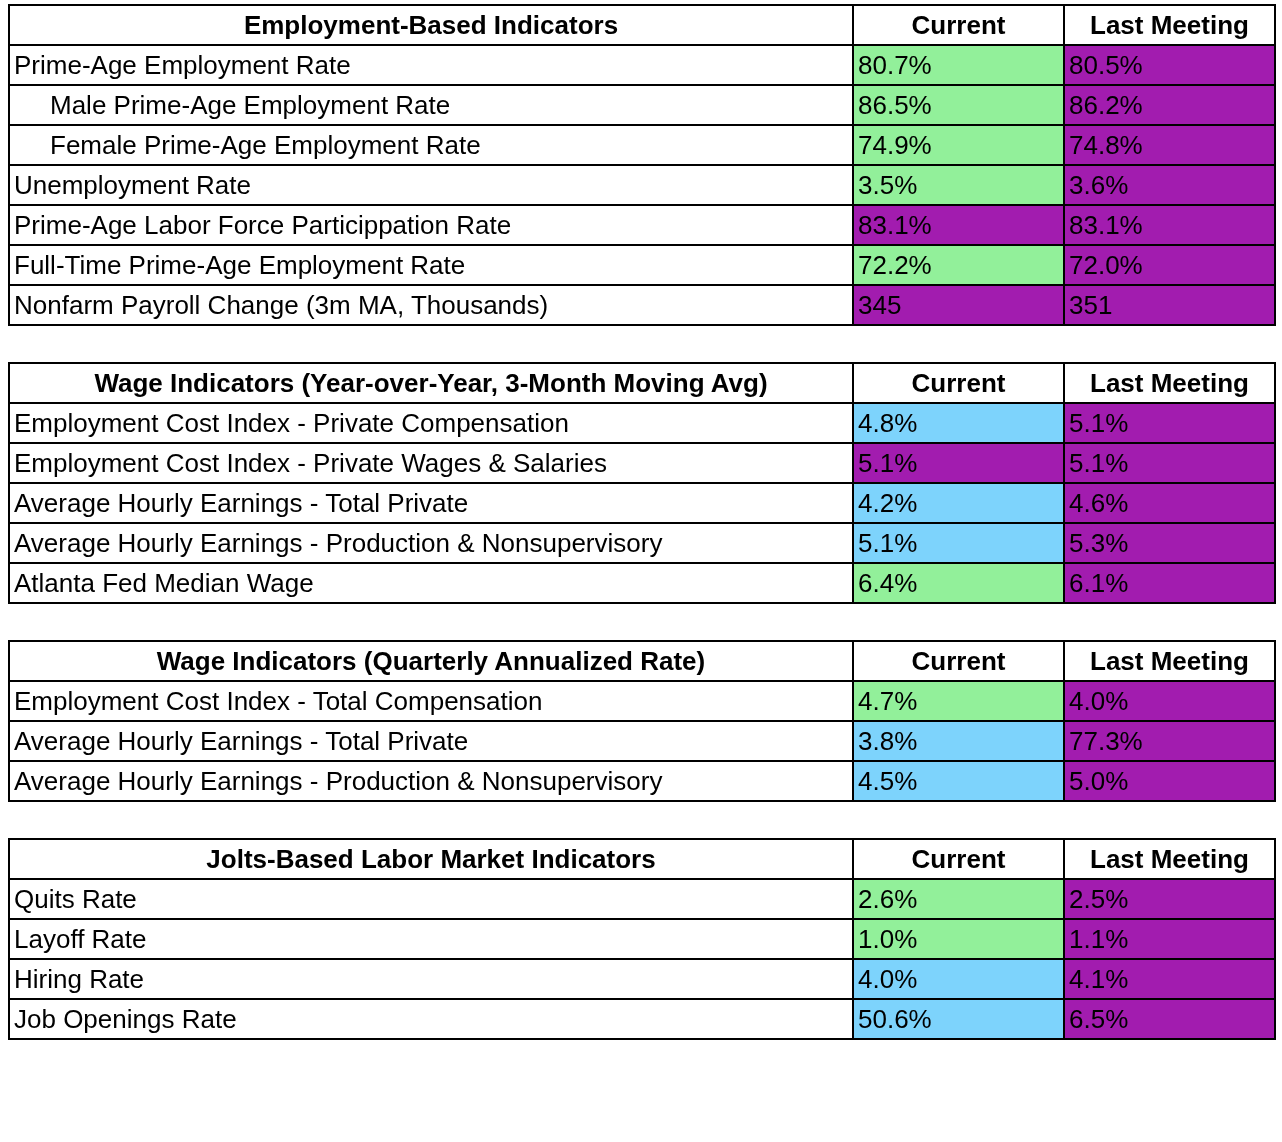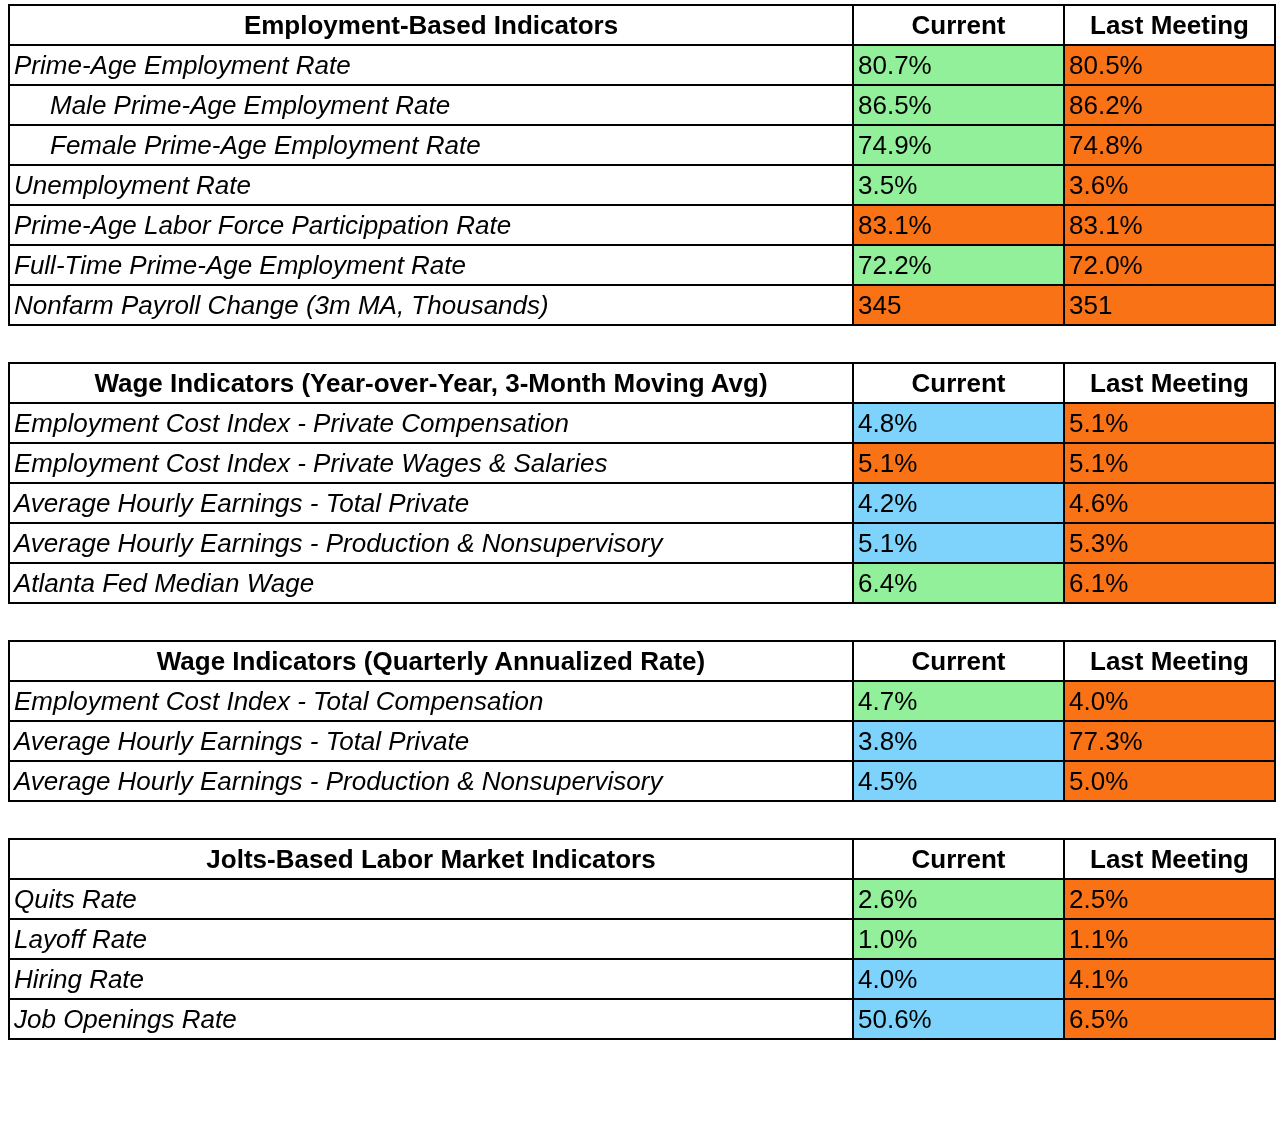--- a/index.html
+++ b/index.html
@@ -47,30 +47,29 @@
   th.hdr-col {
     text-align: center;
     font-weight: bold;
     font-size: 27px;
   }
   td.label {
     text-align: left;
     font-weight: normal;
     white-space: nowrap;
     overflow: hidden;
-    font-style: italic;
   }
   td.label.indent { padding-left: 40px; }
   td.val {
     text-align: left;
     font-weight: normal;
   }
   .good { background: #92f09a; }
   .bad  { background: #7dd3fc; }
-  .plain { background: #f97316; }
+  .plain { background: #a21caf; }
 </style>
 </head>
 <body>
 
 <div class="page" id="page-root">
     <table class="ind">
       <colgroup>
         <col class="c-label">
         <col class="c-cur">
         <col class="c-last">

